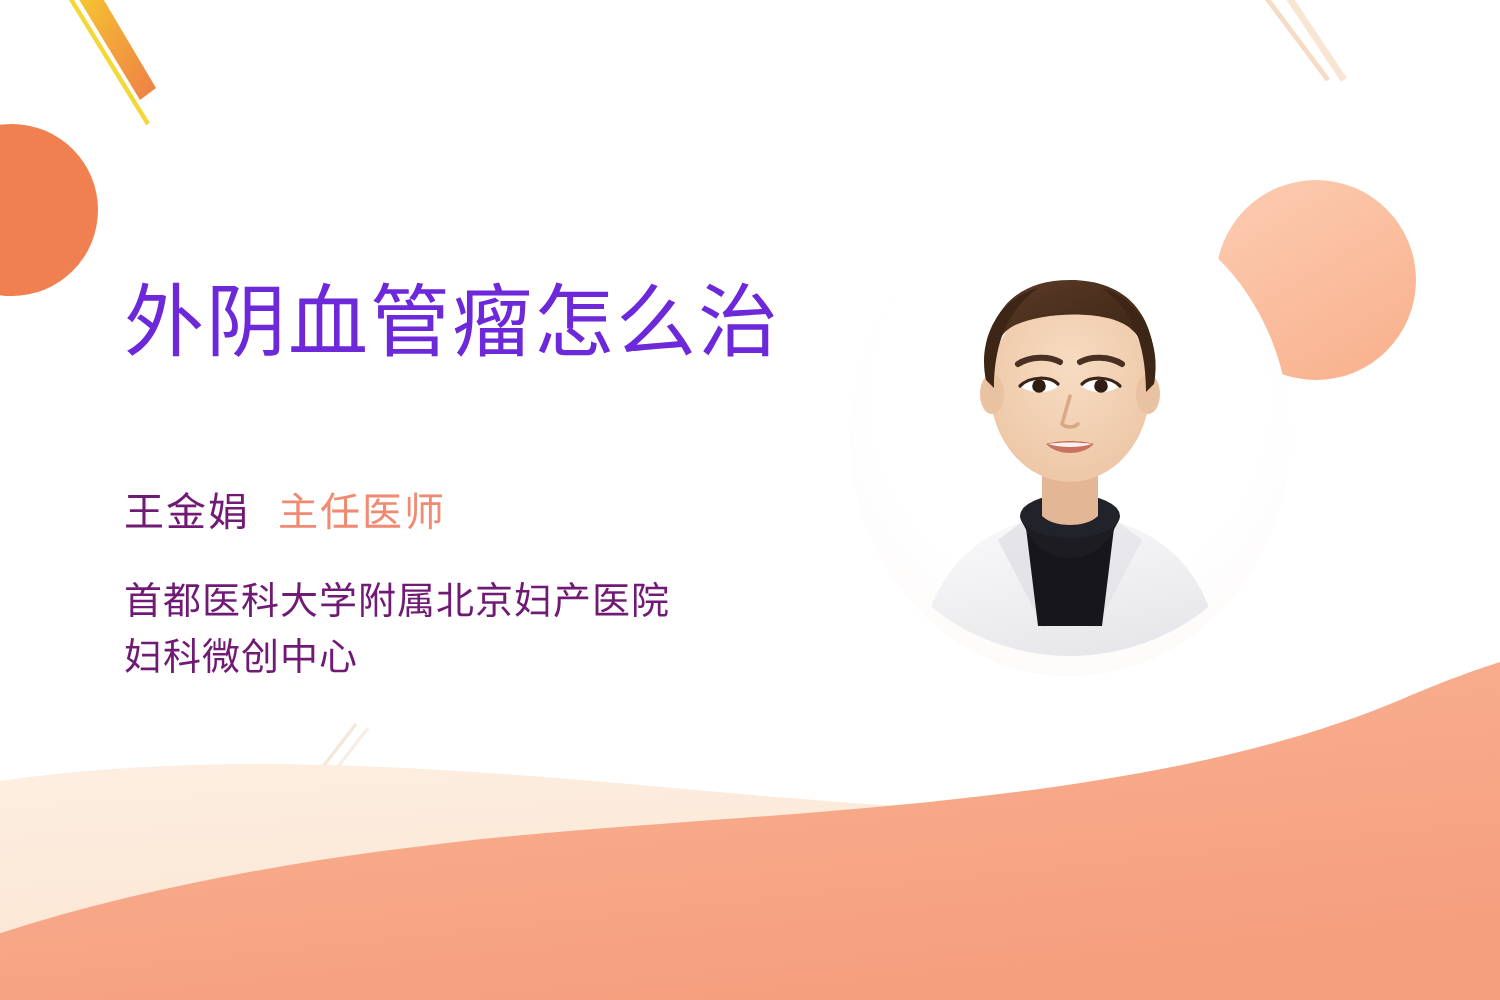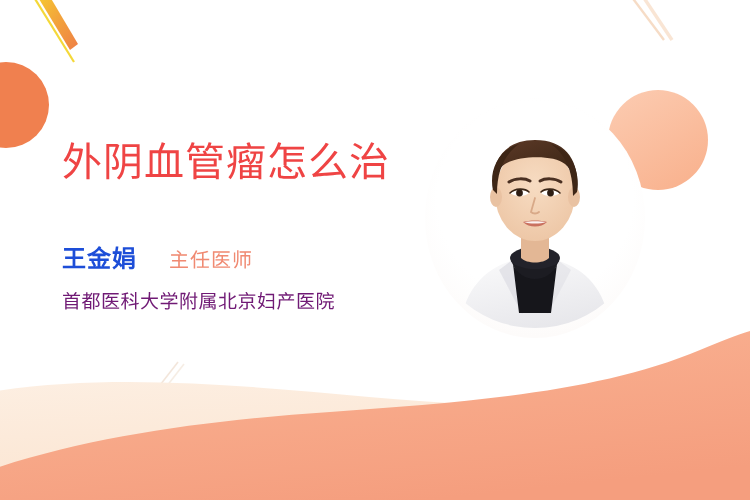--- a/index.html
+++ b/index.html
@@ -38,43 +38,43 @@
   }
 
   .title {
     position: absolute;
     left: 62px;
     top: 112px;
     font-size: 40px;
     line-height: 1.15;
     font-weight: 500;
     letter-spacing: 1px;
-    color: #ef4444;
+    color: #6d28d9;
     white-space: nowrap;
   }
 
   .doctor-line {
     position: absolute;
     left: 62px;
     top: 247px;
     white-space: nowrap;
     line-height: 1;
   }
   .doctor-name {
-    font-size: 24px;
-    font-weight: 700;
-    color: #1d4ed8;
+    font-size: 20px;
+    font-weight: 400;
+    color: #701a75;
     letter-spacing: 1px;
   }
   .doctor-title {
     font-size: 20px;
     font-weight: 400;
     color: #F08A72;
     letter-spacing: 1px;
-    margin-left: 32px;
+    margin-left: 14px;
   }
 
   .affiliation {
     position: absolute;
     left: 62px;
     top: 288px;
     font-size: 19px;
     line-height: 28px;
     font-weight: 400;
     color: #701a75;
@@ -172,20 +172,21 @@
   <div class="content">
 
     <h1 class="title">外阴血管瘤怎么治</h1>
 
     <div class="doctor-line">
       <span class="doctor-name">王金娟</span><span class="doctor-title">主任医师</span>
     </div>
 
     <div class="affiliation">
       <div>首都医科大学附属北京妇产医院</div>
+      <div>妇科微创中心</div>
     </div>
 
     <div class="portrait-wrap">
       <div class="portrait-disc"></div>
 
       <svg class="portrait-svg" viewBox="0 0 220 240">
         <defs>
           <clipPath id="discClip">
             <circle cx="110" cy="120" r="110"></circle>
           </clipPath>

